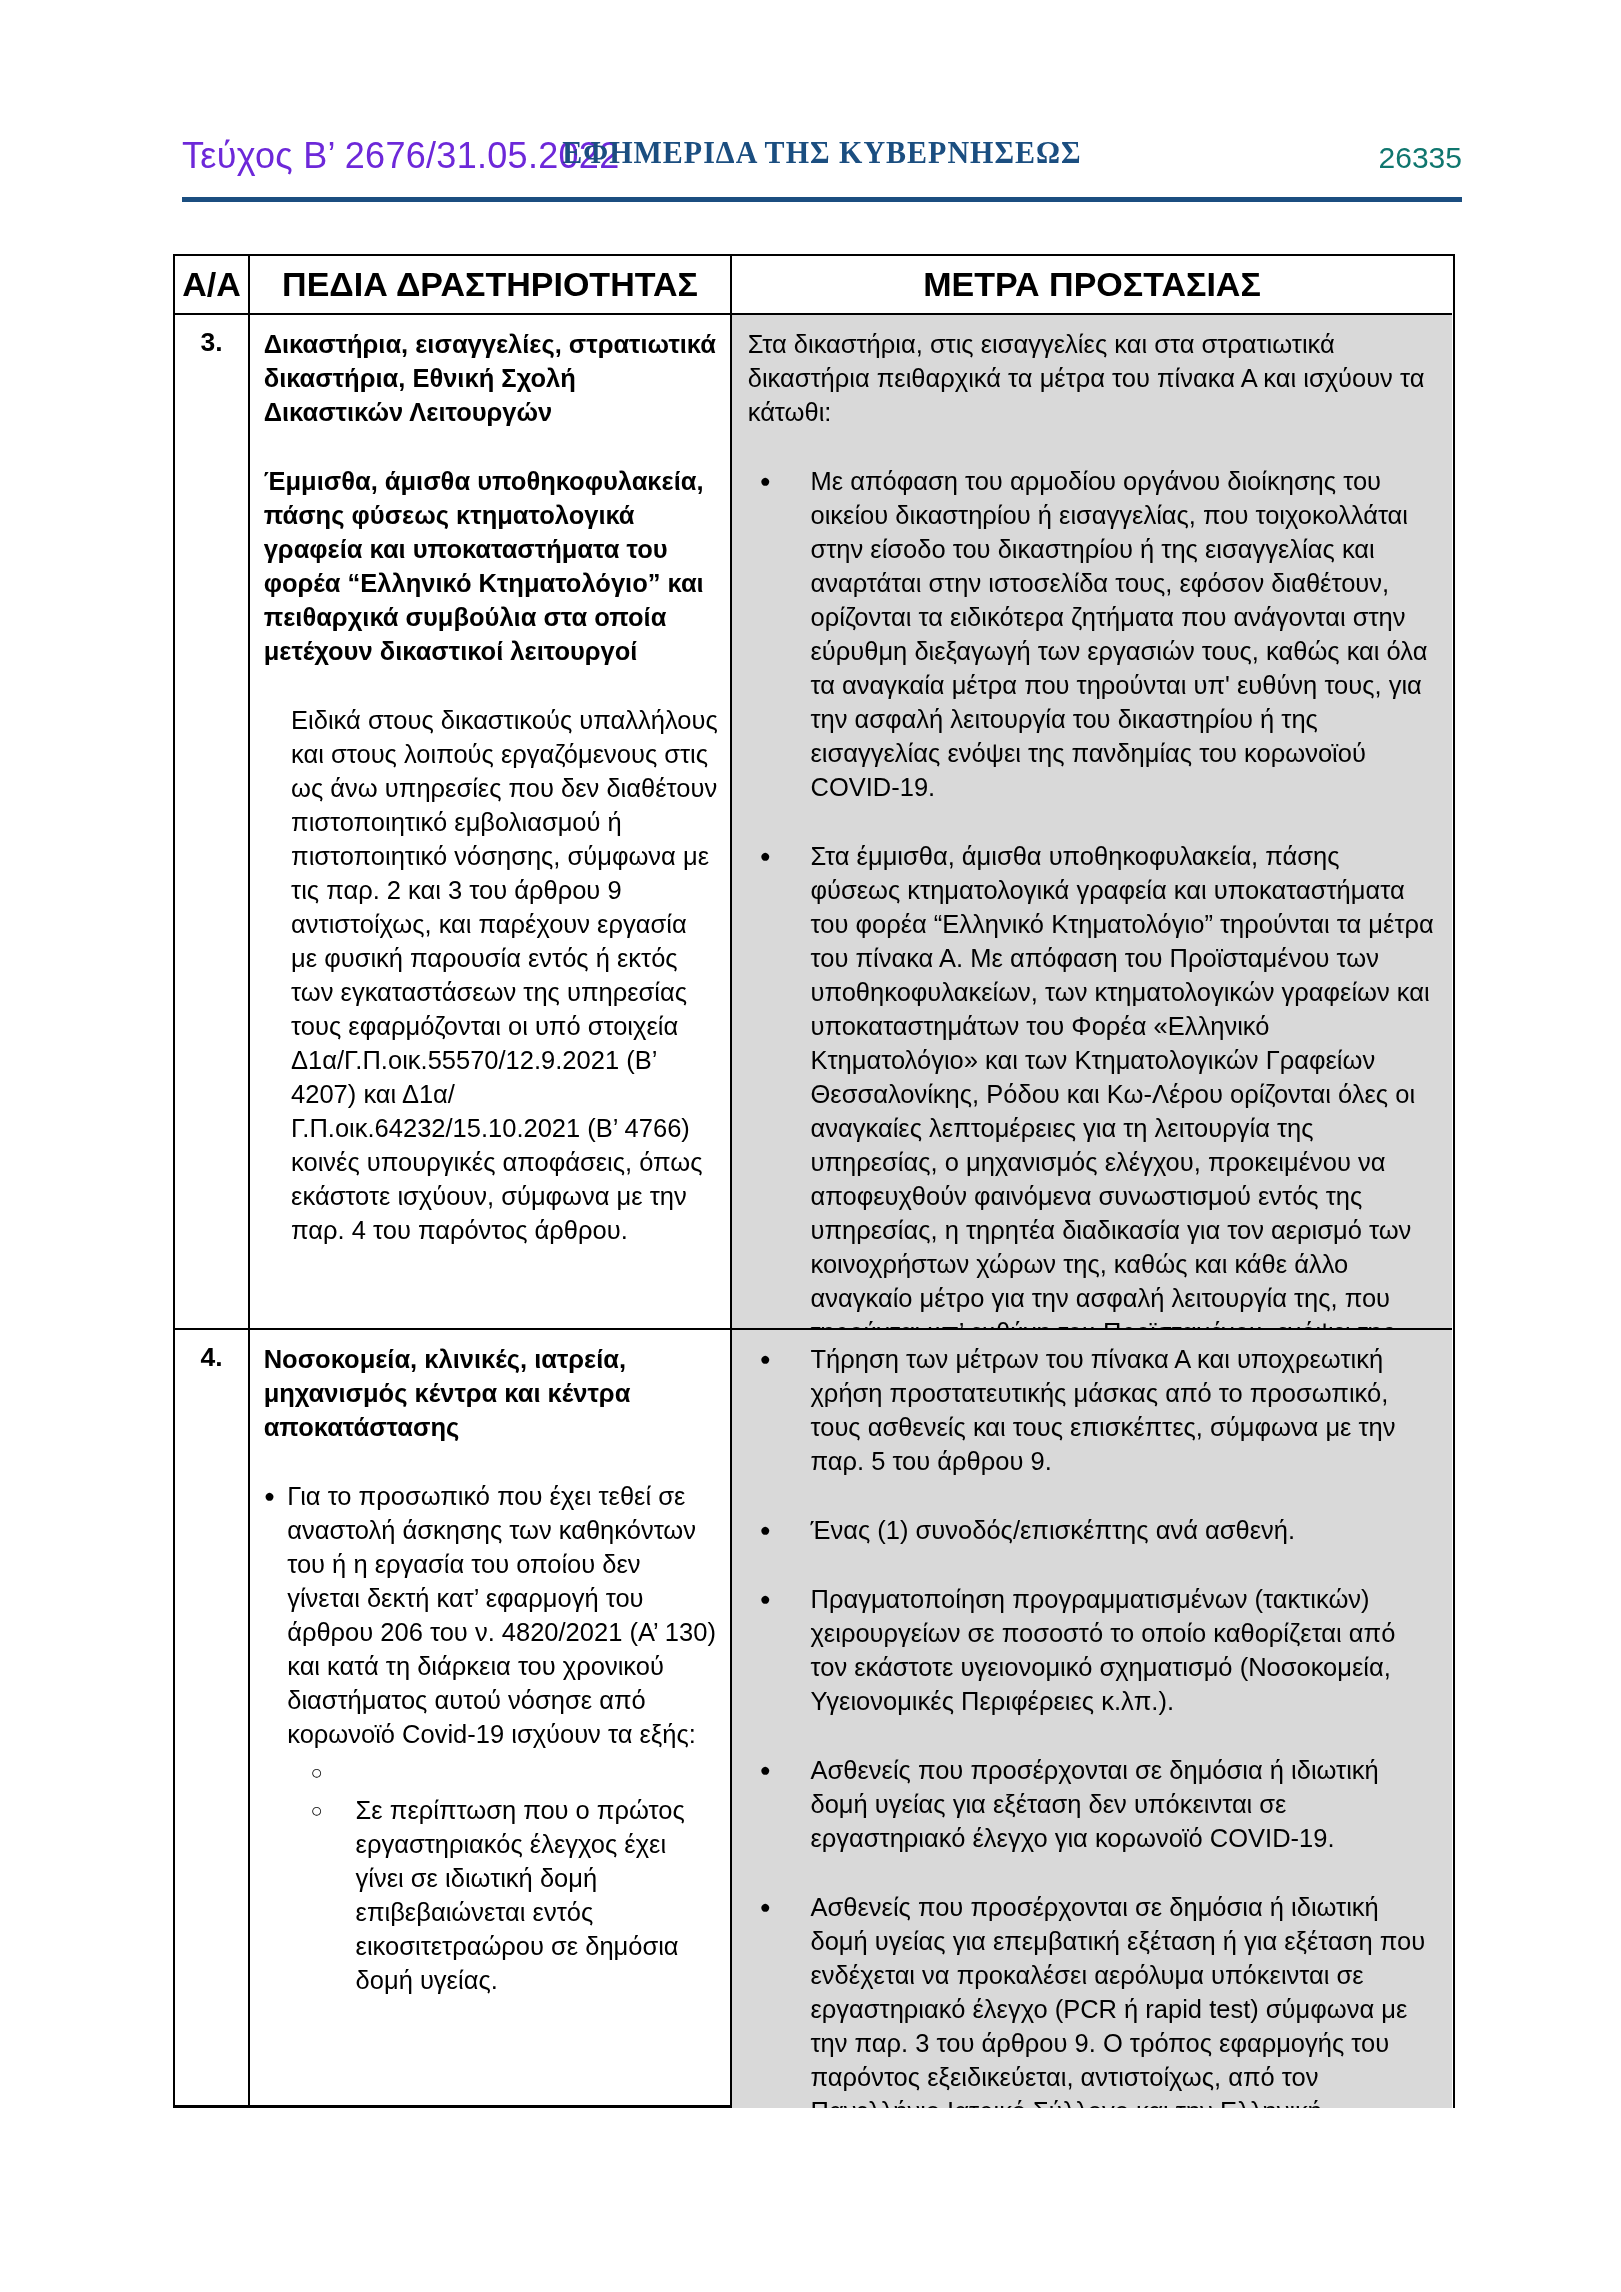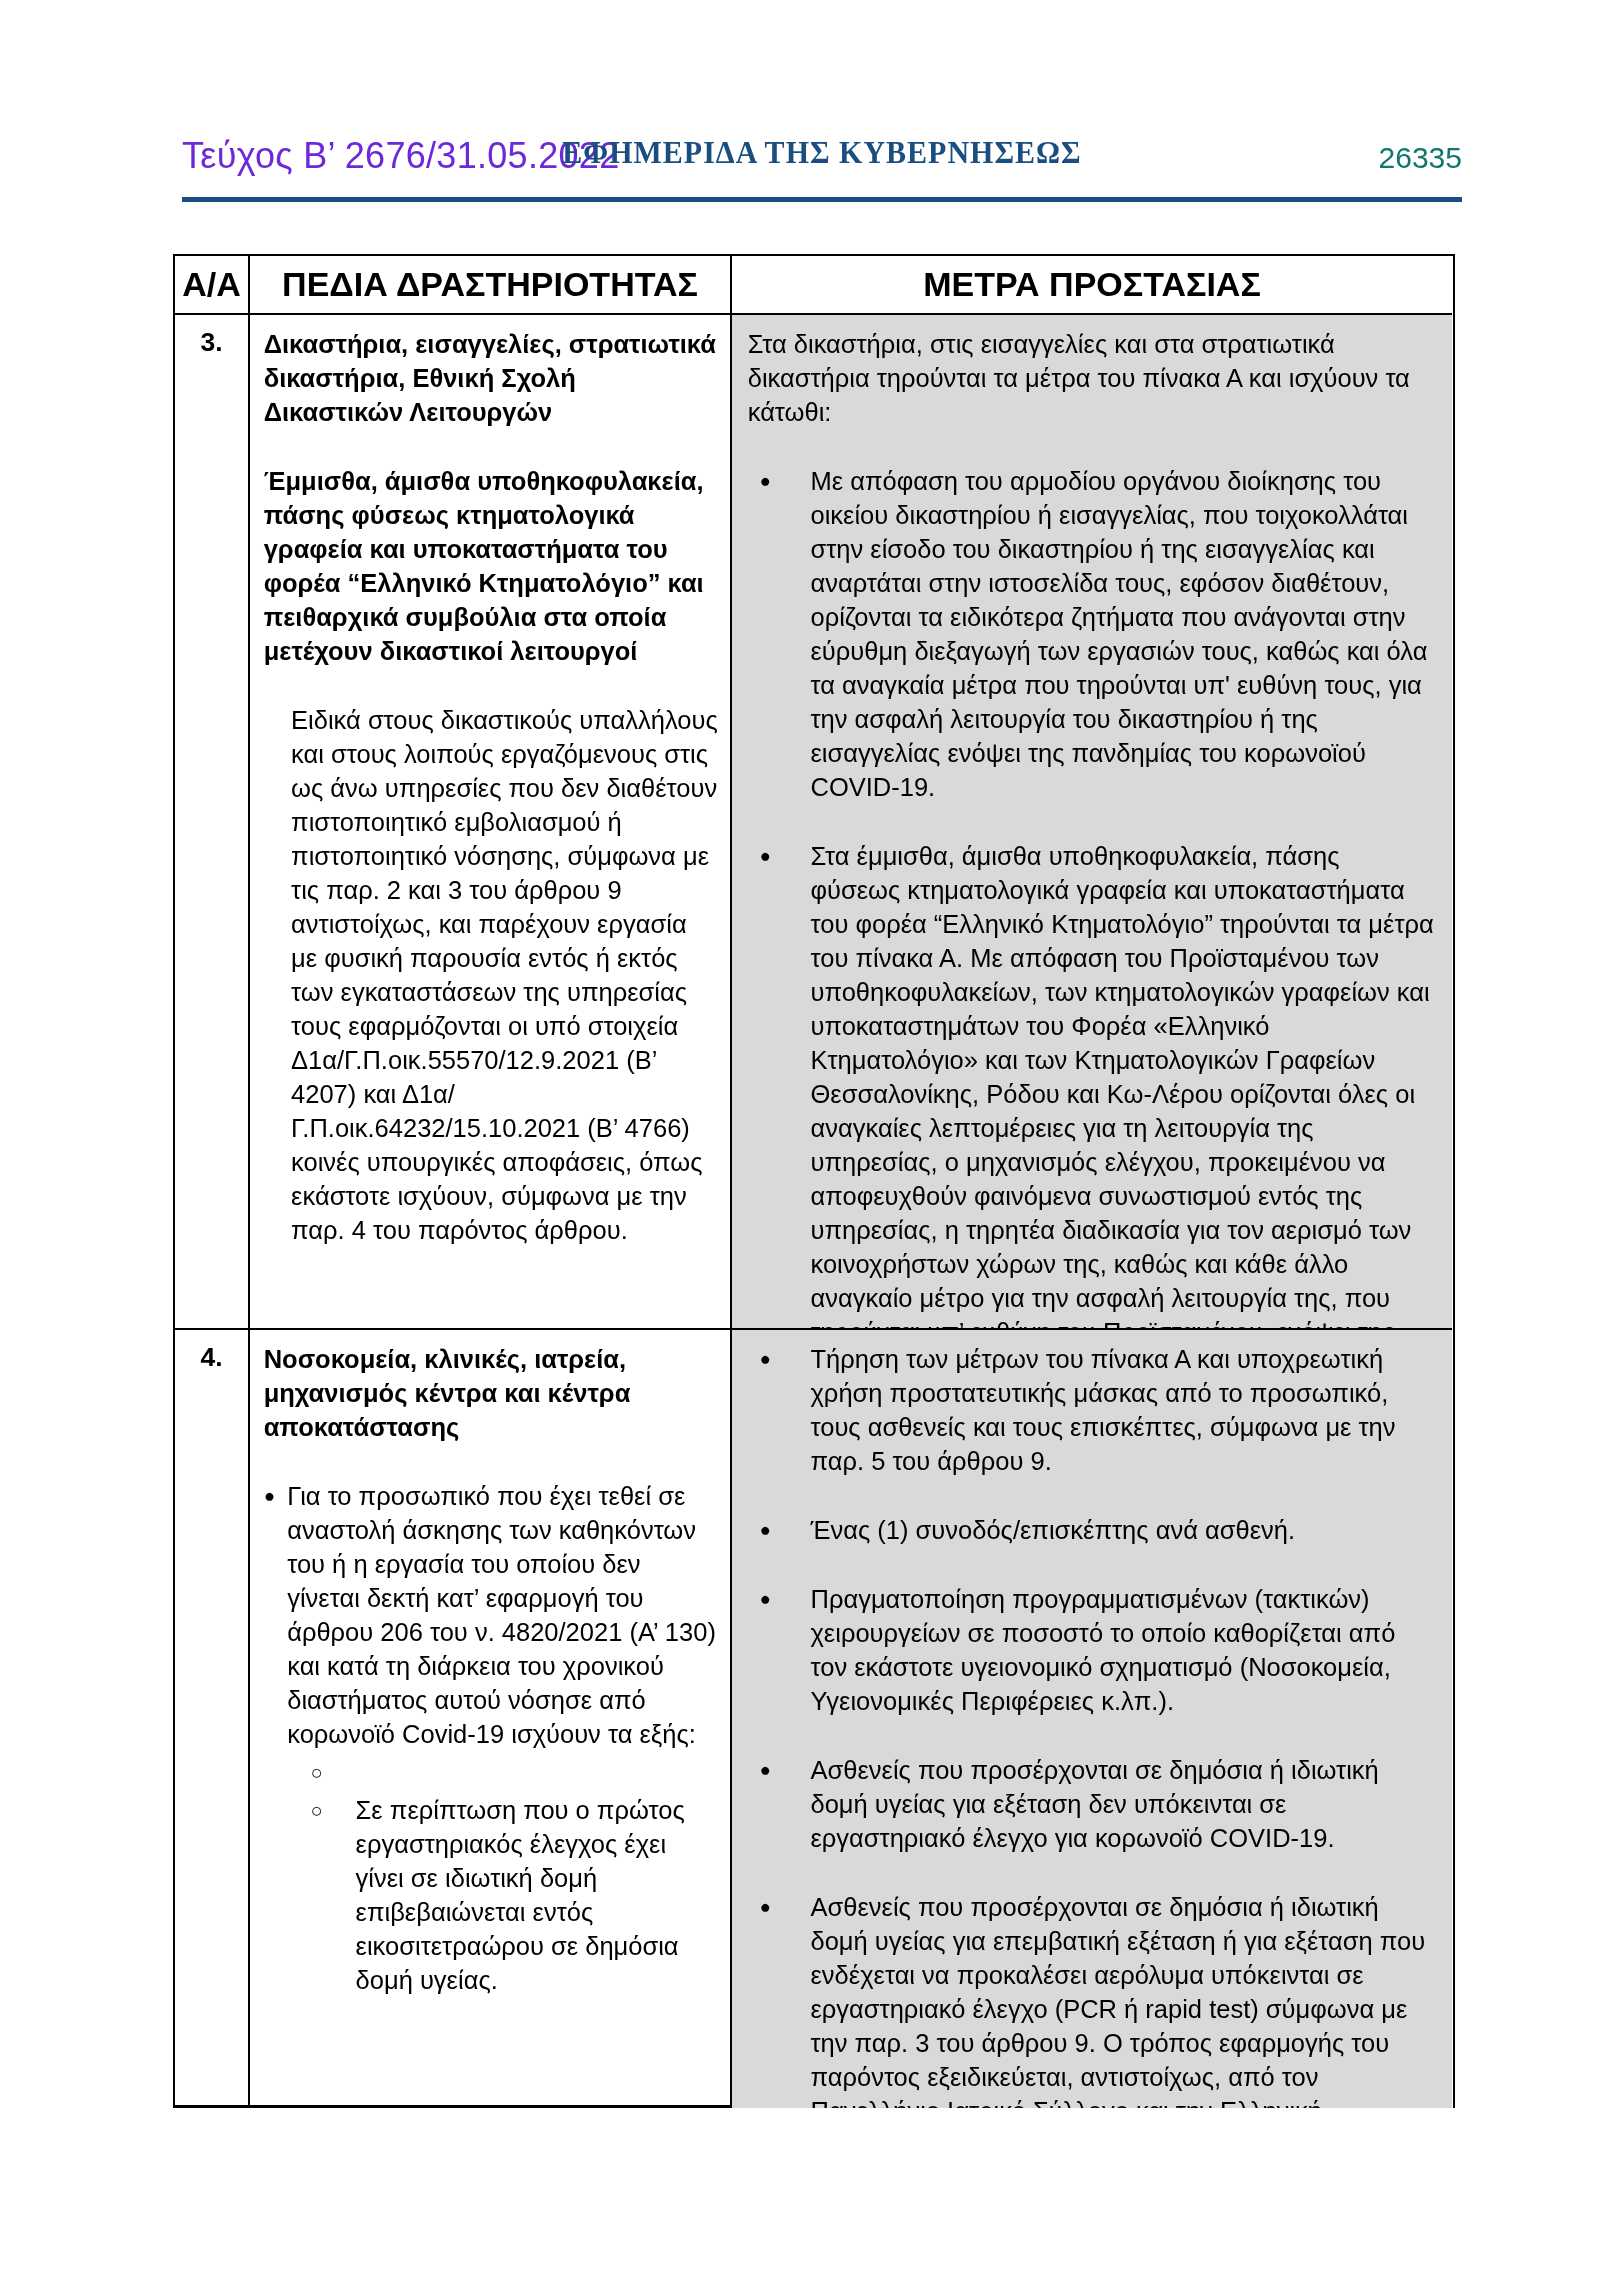--- a/index.html
+++ b/index.html
@@ -72,21 +72,21 @@
   <div class="c hc">ΠΕΔΙΑ ΔΡΑΣΤΗΡΙΟΤΗΤΑΣ</div>
   <div class="c hc lastcol">ΜΕΤΡΑ ΠΡΟΣΤΑΣΙΑΣ</div>
 
   <div class="c numcell">3.</div>
   <div class="c bodycell activity cell-blocks">
       <div class="blk bold">Δικαστήρια, εισαγγελίες, στρατιωτικά δικαστήρια, Εθνική Σχολή Δικαστικών Λειτουργών</div>
       <div class="blk bold">Έμμισθα, άμισθα υποθηκοφυλακεία, πάσης φύσεως κτηματολογικά γραφεία και υποκαταστήματα του φορέα “Ελληνικό Κτηματολόγιο” και πειθαρχικά συμβούλια στα οποία μετέχουν δικαστικοί λειτουργοί</div>
       <div class="blk indent">Ειδικά στους δικαστικούς υπαλλήλους και στους λοιπούς εργαζόμενους στις ως άνω υπηρεσίες που δεν διαθέτουν πιστοποιητικό εμβολιασμού ή πιστοποιητικό νόσησης, σύμφωνα με τις παρ. 2 και 3 του άρθρου 9 αντιστοίχως, και παρέχουν εργασία με φυσική παρουσία εντός ή εκτός των εγκαταστάσεων της υπηρεσίας τους εφαρμόζονται οι υπό στοιχεία Δ1α/Γ.Π.οικ.55570/12.9.2021 (Β’ 4207) και Δ1α/Γ.Π.οικ.64232/15.10.2021 (Β’ 4766) κοινές υπουργικές αποφάσεις, όπως εκάστοτε ισχύουν, σύμφωνα με την παρ. 4 του παρόντος άρθρου.</div>
     </div>
   <div class="c bodycell measures cell-blocks lastcol">
-      <div class="blk plain">Στα δικαστήρια, στις εισαγγελίες και στα στρατιωτικά δικαστήρια τηρούνται τα μέτρα του πίνακα Α και ισχύουν τα κάτωθι:</div>
+      <div class="blk plain">Στα δικαστήρια, στις εισαγγελίες και στα στρατιωτικά δικαστήρια πειθαρχικά τα μέτρα του πίνακα Α και ισχύουν τα κάτωθι:</div>
       <div class="blk bullet">
         <span class="marker">●</span>
         <span class="txt">Με απόφαση του αρμοδίου οργάνου διοίκησης του οικείου δικαστηρίου ή εισαγγελίας, που τοιχοκολλάται στην είσοδο του δικαστηρίου ή της εισαγγελίας και αναρτάται στην ιστοσελίδα τους, εφόσον διαθέτουν, ορίζονται τα ειδικότερα ζητήματα που ανάγονται στην εύρυθμη διεξαγωγή των εργασιών τους, καθώς και όλα τα αναγκαία μέτρα που τηρούνται υπ' ευθύνη τους, για την ασφαλή λειτουργία του δικαστηρίου ή της εισαγγελίας ενόψει της πανδημίας του κορωνοϊού COVID-19.</span>
       </div>
       <div class="blk bullet">
         <span class="marker">●</span>
         <span class="txt">Στα έμμισθα, άμισθα υποθηκοφυλακεία, πάσης φύσεως κτηματολογικά γραφεία και υποκαταστήματα του φορέα “Ελληνικό Κτηματολόγιο” τηρούνται τα μέτρα του πίνακα Α. Με απόφαση του Προϊσταμένου των υποθηκοφυλακείων, των κτηματολογικών γραφείων και υποκαταστημάτων του Φορέα «Ελληνικό Κτηματολόγιο» και των Κτηματολογικών Γραφείων Θεσσαλονίκης, Ρόδου και Κω-Λέρου ορίζονται όλες οι αναγκαίες λεπτομέρειες για τη λειτουργία της υπηρεσίας, ο μηχανισμός ελέγχου, προκειμένου να αποφευχθούν φαινόμενα συνωστισμού εντός της υπηρεσίας, η τηρητέα διαδικασία για τον αερισμό των κοινοχρήστων χώρων της, καθώς και κάθε άλλο αναγκαίο μέτρο για την ασφαλή λειτουργία της, που τηρούνται υπ’ ευθύνη του Προϊσταμένου, ενόψει της πανδημίας του κορωνοϊού COVID-19.</span>
       </div>
     </div>
 

